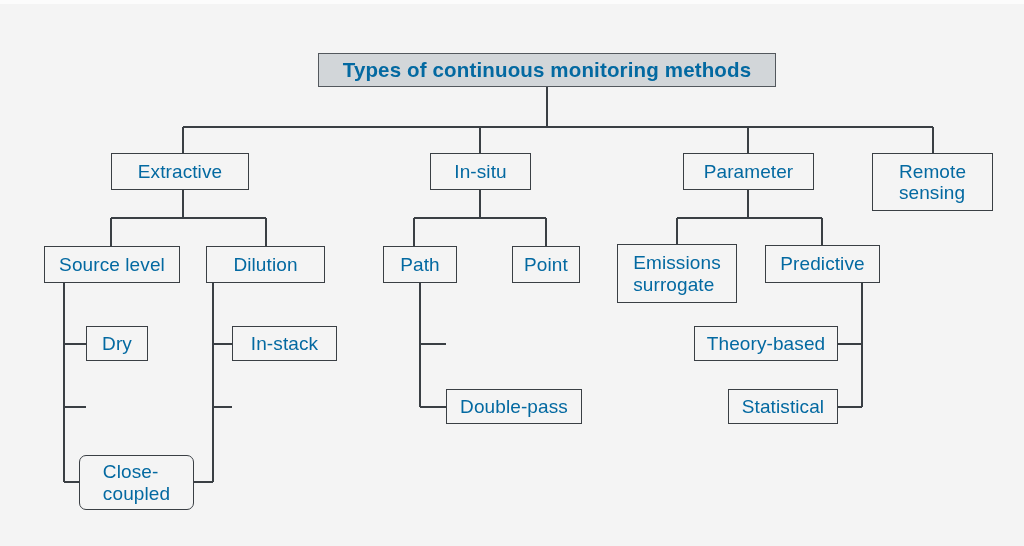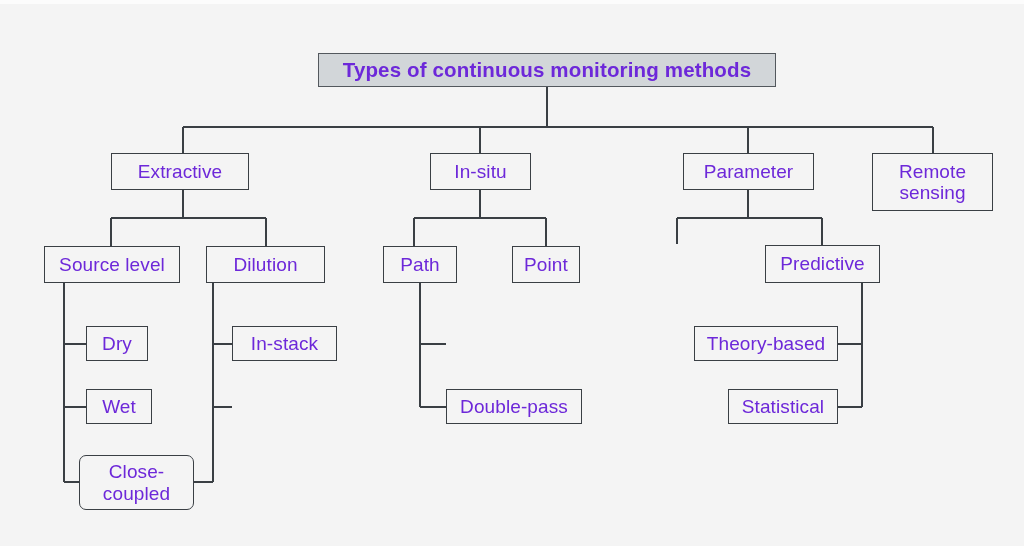--- a/index.html
+++ b/index.html
@@ -27,24 +27,23 @@
     width: 1024px;
     height: 546px;
     pointer-events: none;
   }
   .node {
     position: absolute;
     box-sizing: border-box;
     display: flex;
     align-items: center;
     justify-content: center;
-    text-align: center;
     border: 1.6px solid #3a3f44;
     background: #f4f4f4;
-    color: #6d28d9;
+    color: #0369a1;
     font-size: 19px;
     line-height: 1.12;
     letter-spacing: 0.1px;
     white-space: pre-line;
   }
   .node.title {
     background: #d2d6d9;
     border: 1.8px solid #53585d;
     font-weight: bold;
     font-size: 20.5px;
@@ -110,24 +109,25 @@
   <div class="node" style="left:111px; top:153px; width:138px; height:37px;">Extractive</div>
   <div class="node" style="left:430px; top:153px; width:101px; height:37px;">In-situ</div>
   <div class="node" style="left:683px; top:153px; width:131px; height:37px;">Parameter</div>
   <div class="node" style="left:872px; top:153px; width:121px; height:58px;">Remote
 sensing</div>
 
   <div class="node" style="left:44px; top:246px; width:136px; height:37px;">Source level</div>
   <div class="node" style="left:206px; top:246px; width:119px; height:37px;">Dilution</div>
   <div class="node" style="left:383px; top:246px; width:74px; height:37px;">Path</div>
   <div class="node" style="left:512px; top:246px; width:68px; height:37px;">Point</div>
+  <div class="node" style="left:617px; top:244px; width:120px; height:59px;">Emissions
+surrogate</div>
   <div class="node" style="left:765px; top:245px; width:115px; height:38px;">Predictive</div>
 
   <div class="node" style="left:86px; top:326px; width:62px; height:35px;">Dry</div>
-  <div class="node" style="left:86px; top:389px; width:66px; height:35px;">Wet</div>
   <div class="node" style="left:79px; top:455px; width:115px; height:55px;border-radius:7px;">Close-
 coupled</div>
 
   <div class="node" style="left:232px; top:326px; width:105px; height:35px;">In-stack</div>
 
   <div class="node" style="left:446px; top:389px; width:136px; height:35px;">Double-pass</div>
 
   <div class="node" style="left:694px; top:326px; width:144px; height:35px;">Theory-based</div>
   <div class="node" style="left:728px; top:389px; width:110px; height:35px;">Statistical</div>
 

